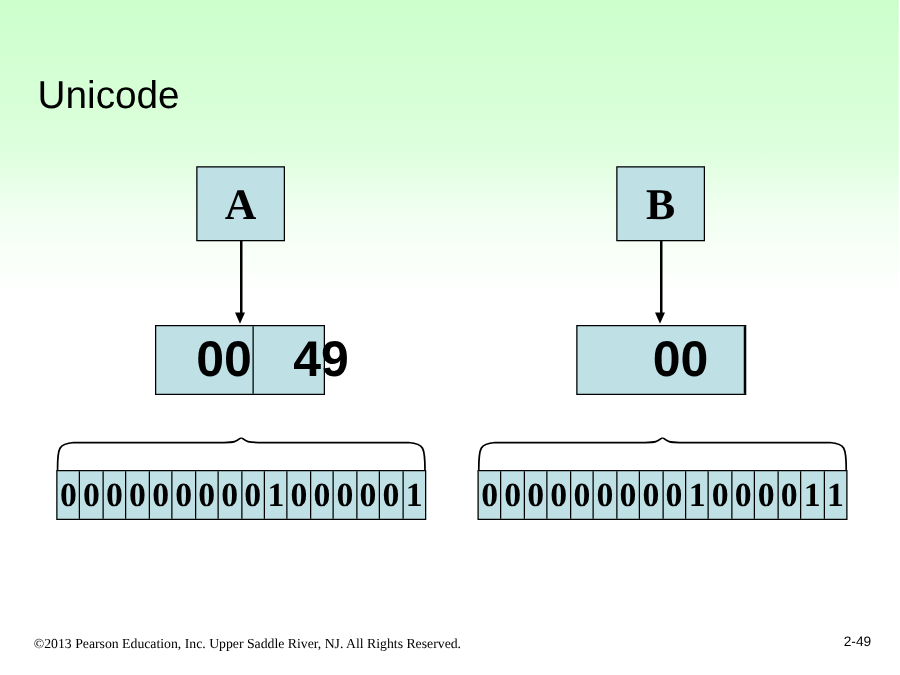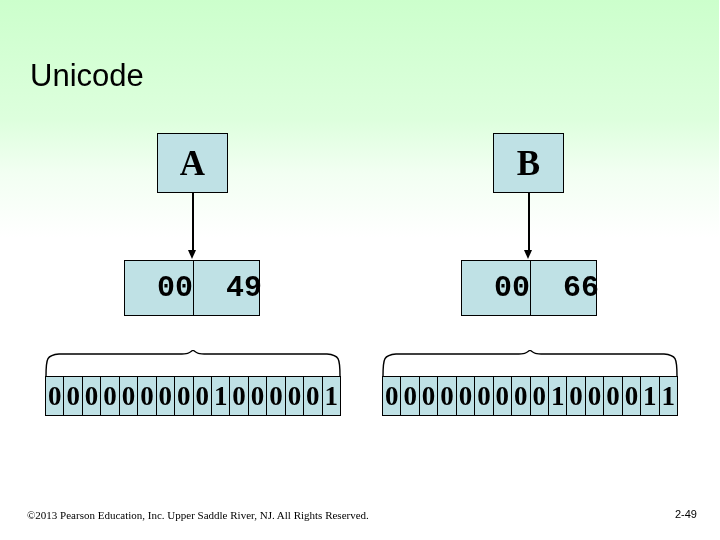--- a/index.html
+++ b/index.html
@@ -99,23 +99,23 @@
     box-sizing: border-box;
     background: #bfe1e5;
   }
   #group-a .code-box { left: 124px; top: 260px; width: 136px; }
   #group-b .code-box { left: 124px; top: 260px; width: 136px; }
   .code-cell {
     flex: 1 1 50%;
     display: flex;
     align-items: center;
     justify-content: center;
-    font-family: Liberation Mono, monospace;
+    font-family: Liberation Sans, sans-serif;
     font-weight: bold;
-    font-size: 30px;
+    font-size: 40px;
     color: #000000;
     line-height: 1;
     padding-left: 32px;
   }
   .code-cell.first { border-right: 1.5px solid #000000; }
 
   
   .brace {
     position: absolute;
     height: 26px;
@@ -225,21 +225,20 @@
       <span>B</span>
     </div>
 
     <div class="arrow">
       <div class="shaft"></div>
       <div class="head"></div>
     </div>
 
     <div class="code-box">
       <div class="code-cell first">00</div>
-      <div class="code-cell">66</div>
     </div>
 
     <div class="brace">
       <svg viewBox="0 0 296 26" preserveAspectRatio="none" xmlns="http://www.w3.org/2000/svg">
         <path d="M 1,26 C 1,8 2,5 14,4 L 134,4 C 144,4 144,3 148,0 C 152,3 152,4 162,4 L 282,4 C 294,5 295,8 295,26" fill="none" stroke="#000000" stroke-width="1.4"></path>
       </svg>
     </div>
 
     <div class="bit-strip">
       <div class="bit-cell">0</div>

